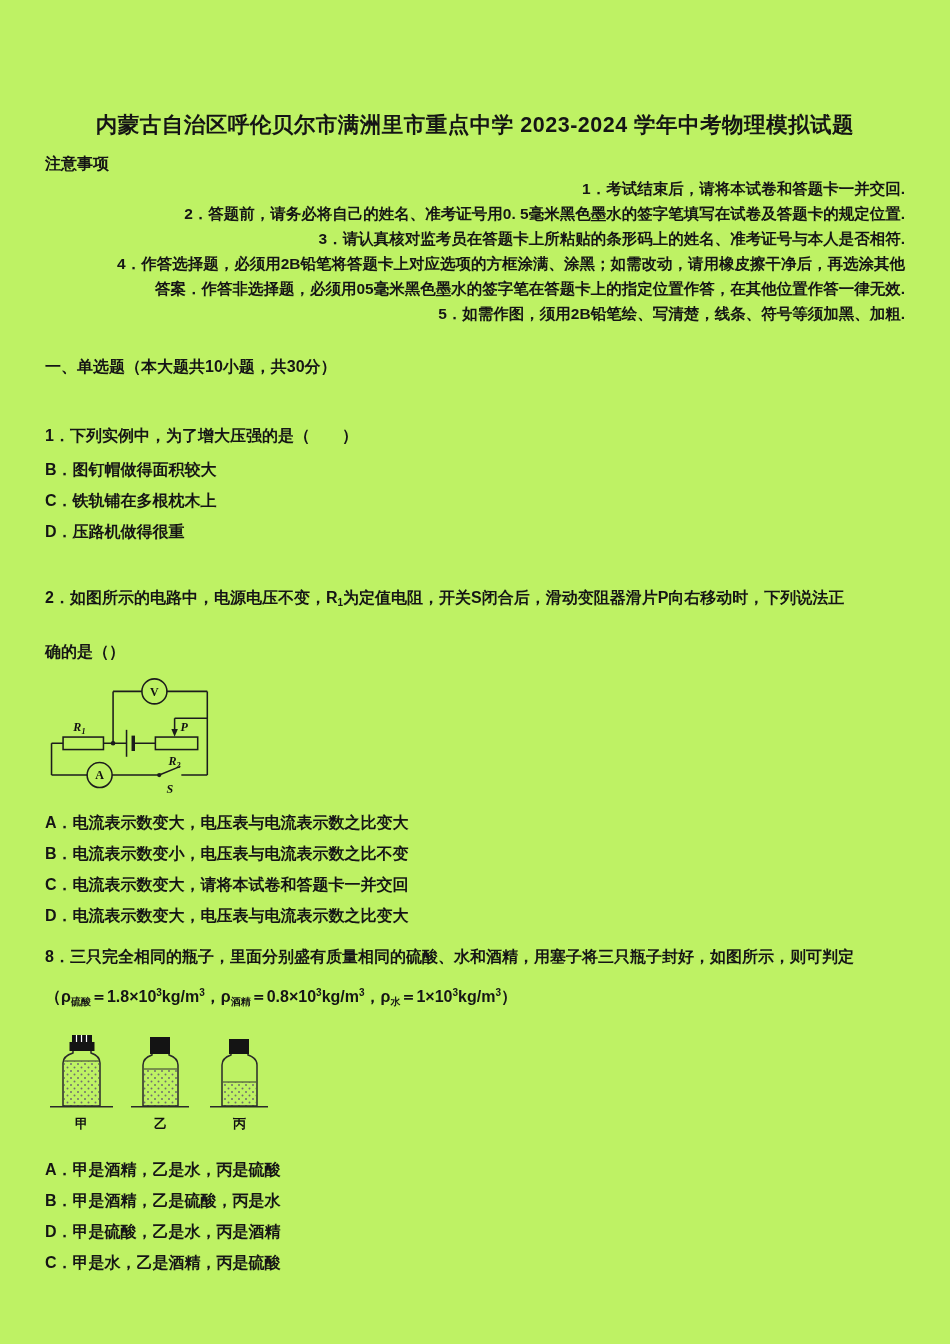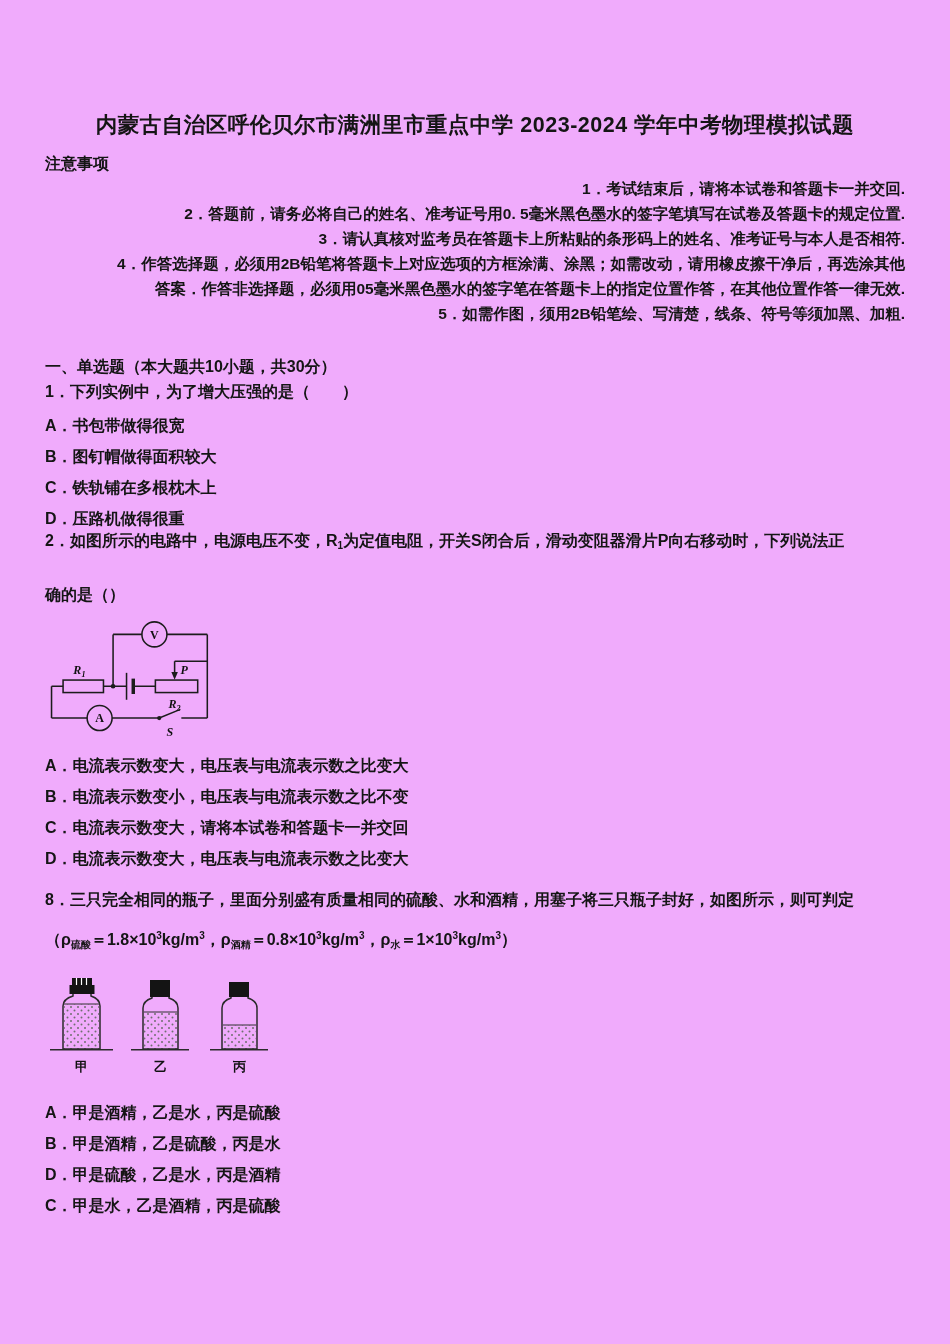--- a/index.html
+++ b/index.html
@@ -1,19 +1,19 @@
 <!DOCTYPE html>
 <html><head>
 <meta charset="utf-8">
 <style>
   html,body{margin:0;padding:0;background:#ffffff;}
   .page{
     position:relative;
     width:950px;height:1344px;
-    background:#f0abfc;
+    background:#bef264;
     color:#151515;
     font-family:"Liberation Sans", sans-serif;
     font-weight:bold;
     overflow:hidden;
     box-sizing:border-box;
   }
   .content{padding:0 45px;}
   .title{
     padding-top:110px;
     text-align:center;
@@ -21,21 +21,21 @@
     line-height:30px;
     letter-spacing:0.5px;
   }
   .notice-head{
     margin-top:11px;
     font-size:16px;
     line-height:25px;
   }
   .nline{font-size:15.5px;line-height:25px;white-space:pre-wrap;text-align:right;}
   .section-head{margin-top:28px;font-size:16px;line-height:25px;white-space:pre-wrap;}
-  .qline{font-size:16px;line-height:25px;white-space:pre-wrap;}
+  .qline{font-size:16px;line-height:25px;white-space:pre-wrap;margin-top:44px;}
   .opt{margin-top:13px;font-size:16px;line-height:18px;white-space:pre-wrap;}
   .gap20{}
   .gap24{margin-top:24px;}
   .gap19{margin-top:19px;}
   .density{margin-top:12px;font-size:16px;line-height:24px;white-space:pre-wrap;}
   .sub{font-size:10px;vertical-align:-3px;}
   .sup{font-size:10px;vertical-align:6px;}
   .figure{display:block;}
   .circuit{margin-top:12px;margin-left:-15px;}
   .bottles{margin-top:13px;margin-left:3px;}
@@ -53,21 +53,20 @@
     <div class="nline">1．考试结束后，请将本试卷和答题卡一并交回.</div>
     <div class="nline">2．答题前，请务必将自己的姓名、准考证号用0. 5毫米黑色墨水的签字笔填写在试卷及答题卡的规定位置.</div>
     <div class="nline">3．请认真核对监考员在答题卡上所粘贴的条形码上的姓名、准考证号与本人是否相符.</div>
     <div class="nline">4．作答选择题，必须用2B铅笔将答题卡上对应选项的方框涂满、涂黑；如需改动，请用橡皮擦干净后，再选涂其他</div>
     <div class="nline">答案．作答非选择题，必须用05毫米黑色墨水的签字笔在答题卡上的指定位置作答，在其他位置作答一律无效.</div>
     <div class="nline">5．如需作图，须用2B铅笔绘、写清楚，线条、符号等须加黑、加粗.</div>
 
     <div class="section-head">一、单选题（本大题共10小题，共30分）</div>
 
     <div class="qline">1．下列实例中，为了增大压强的是（　　）</div>
-    <div class="opt">A．书包带做得很宽</div>
     <div class="opt">B．图钉帽做得面积较大</div>
     <div class="opt">C．铁轨铺在多根枕木上</div>
     <div class="opt">D．压路机做得很重</div>
 
     <div class="qline gap20"><span>2．如图所示的电路中，电源电压不变，R</span><span class="sub">1</span><span>为定值电阻，开关S闭合后，滑动变阻器滑片P向右移动时，下列说法正</span></div>
     <div class="qline gap24">确的是（）</div>
 
     <svg class="figure circuit" viewBox="0 0 220 130" width="220" height="125" xmlns="http://www.w3.org/2000/svg">
       <g fill="none" stroke="#1c1c1c" stroke-width="1.6">
         <path d="M82,16 H112 M138,16 H180 M82,16 V70 M180,16 V103 M18,70 H30 M72,70 H96 M103,70 H126 M18,70 V103 M18,103 H55 M81,103 H129 M153,103 H180 M146,44 H180 M146,44 V55"></path>

